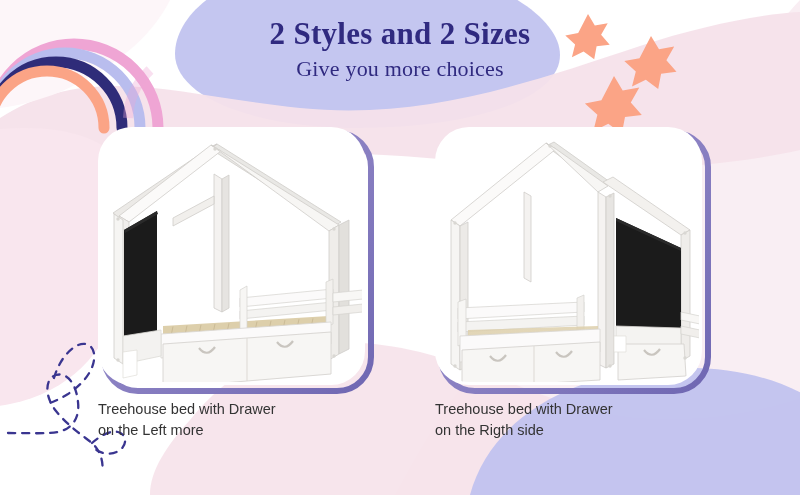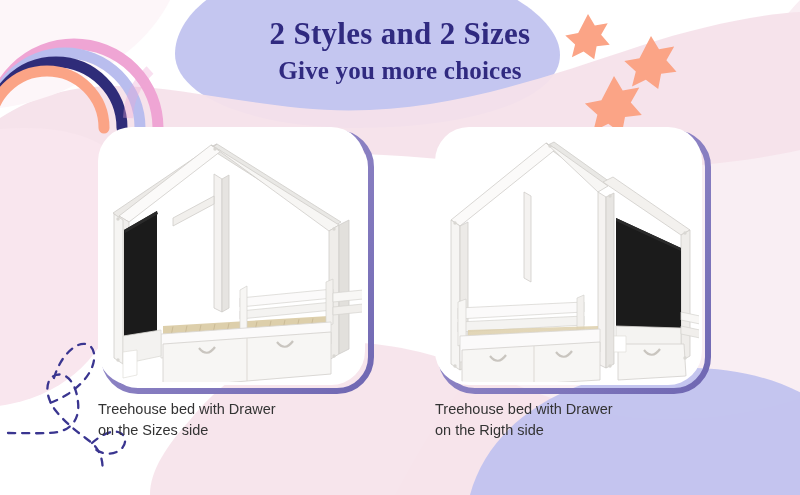--- a/index.html
+++ b/index.html
@@ -19,22 +19,22 @@
   .title-main {
     font-family:"Liberation Serif", serif;
     font-weight:bold;
     font-size:31px;
     letter-spacing:0.3px;
     color:#302a80;
     line-height:1.15;
   }
   .title-sub {
     font-family:"Liberation Serif", serif;
-    font-weight:bold;
-    font-size:25px;
+    font-weight:normal;
+    font-size:22px;
     letter-spacing:0.2px;
     color:#302a80;
     line-height:1.2;
     margin-top:4px;
   }
 
   
   .cards { position:absolute; top:127px; left:0; width:800px; z-index:18; }
   .card-wrap { position:absolute; top:0; }
   .card-wrap.left  { left:98px; }
@@ -223,21 +223,21 @@
             <circle cx="17" cy="89" r="1.7"></circle>
               <circle cx="17" cy="230" r="1.7"></circle>
             <circle cx="233" cy="99" r="1.7"></circle>
               <circle cx="233" cy="226" r="1.7"></circle>
             <circle cx="114" cy="19" r="1.7"></circle>
           </g>
         </svg>
       </div>
       <div class="caption">
         <span>Treehouse bed with Drawer</span>
-        <span class="l2">on the Sizes side</span>
+        <span class="l2">on the Left more</span>
       </div>
     </div>
 
     <div class="card-wrap right">
       <div class="card">
         <svg class="bed-svg" viewBox="0 0 267 258" xmlns="http://www.w3.org/2000/svg">
           <defs>
             <linearGradient id="woodR" x1="0" y1="0" x2="0" y2="1">
               <parameter name="stop" offset="0%" stop-color="#f0e6cd"></parameter>
               <stop offset="100%" stop-color="#ddcfab"></stop>

